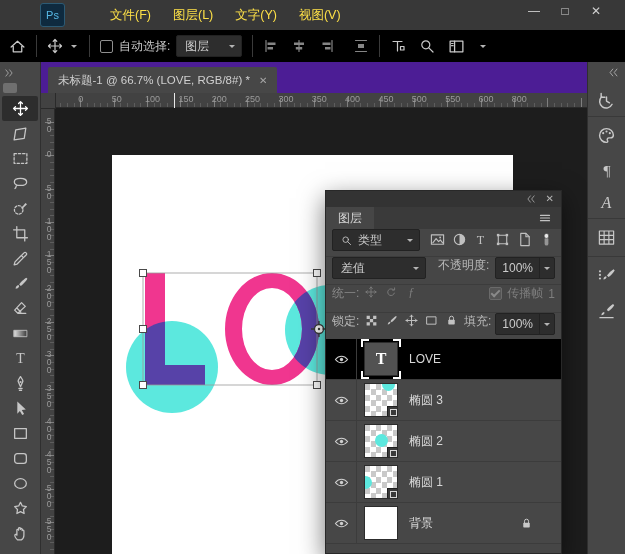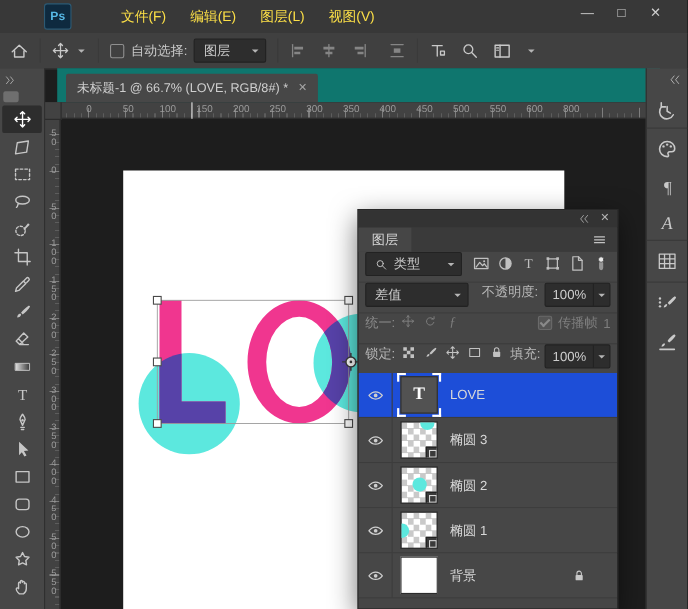--- a/index.html
+++ b/index.html
@@ -7,29 +7,29 @@
     position:relative;width:625px;height:554px;overflow:hidden;
     background:#1d1d1d;font-family:"Liberation Sans","DejaVu Sans",sans-serif;
     -webkit-font-smoothing:antialiased;user-select:none;
   }
   .ic{stroke:currentColor;fill:none;stroke-width:1.2;stroke-linecap:round;stroke-linejoin:round;display:block}
 
   
   .titlebar{position:absolute;left:0;top:0;width:625px;height:30px;background:#383838;
     border-bottom:1px solid #2b2b2b;display:flex;align-items:center}
   .pslogo{width:23px;height:22px;margin-left:40px;border-radius:3px;background:var(--logo_bg);
-    color:var(--logo_blue);border:1px solid #2c5a74;font-size:11px;font-weight:bold;
+    color:var(--logo_blue);border:1px solid #2c5a74;font-size:11px;font-weight:normal;
     display:flex;align-items:center;justify-content:center}
   .menus{display:flex;margin-left:34px}
   .menus span{padding:0 11px;font-size:12.5px;color:#fde047;line-height:30px;white-space:nowrap}
   .winbtns{position:absolute;right:22px;top:1px;display:flex;gap:17px;color:#cfcfcf;font-size:12px}
   .winbtns span{width:14px;text-align:center;line-height:20px}
 
   
-  .optbar{position:absolute;left:0;top:30px;width:625px;height:32px;background:#404040;
+  .optbar{position:absolute;left:0;top:30px;width:625px;height:32px;background:#000000;
     border-bottom:1px solid #2e2e2e;display:flex;align-items:center;color:#c9c9c9;font-size:12px}
   .optbar .grp{display:flex;align-items:center;gap:6px;padding:0 8px}
   .vsep{width:1px;height:22px;background:#3a3a3a;margin:0 2px}
   .cb{width:13px;height:13px;border:1px solid #8f8f8f;border-radius:2px;box-sizing:border-box;background:transparent}
   .cb.checked{background:var(--accent);border-color:var(--accent)}
   .cb.checked::after{content:"";display:block;width:7px;height:3px;border-left:2px solid #fff;
     border-bottom:2px solid #fff;transform:rotate(-45deg);margin:2px 0 0 1px}
   .cb.dim{border-color:#6a6a6a;background:#555}
   .cb.dim::after{content:"";display:block;width:7px;height:3px;border-left:2px solid #8a8a8a;
     border-bottom:2px solid #8a8a8a;transform:rotate(-45deg);margin:2px 0 0 1px}
@@ -44,21 +44,21 @@
     border-right:1px solid #2f2f2f;display:flex;flex-direction:column;align-items:center;z-index:4}
   .tool-head{height:34px;width:100%;position:relative}
   .tool-head .exp{position:absolute;left:4px;top:6px;width:10px;height:10px;color:#b9b9b9}
   .tool-head .grip{position:absolute;left:3px;top:21px;width:14px;height:10px;background:#6f6f6f;border-radius:2px}
   .toolbtn{width:36px;height:25px;display:flex;align-items:center;justify-content:center;
     color:#c6c6c6;border-radius:2px;flex:0 0 auto}
   .toolbtn.selected{background:#2d2d2d;color:#fff}
   .toolbtn svg{width:17px;height:17px}
 
   
-  .tabbar{position:absolute;left:52px;top:62px;width:548px;height:31px;background:#0f766e;z-index:2}
+  .tabbar{position:absolute;left:40px;top:62px;width:548px;height:31px;background:#4c1d95;z-index:2}
   .doctab{position:absolute;left:8px;top:5px;height:26px;background:#474747;border-radius:2px 2px 0 0;
     display:flex;align-items:center;padding:0 10px;gap:9px}
   .doctab .ttl{font-size:11.5px;color:#cfcfcf;white-space:nowrap}
   .doctab .x{font-size:10px;color:#a6a6a6}
   .hruler{position:absolute;left:40px;top:93px;width:548px;height:15px;background:#424242;
     border-bottom:1px solid #2a2a2a;z-index:2;display:flex;padding-left:5px;box-sizing:border-box;
     background-image:
       repeating-linear-gradient(90deg,#7e7e7e 0 1px,transparent 1px 33.35px),
       repeating-linear-gradient(90deg,#5d5d5d 0 1px,transparent 1px 6.67px);
     background-size:100% 9px,100% 4px;background-position:7px 100%,7px 100%;background-repeat:no-repeat}
@@ -100,21 +100,21 @@
   .valbox{height:20px;background:#2d2d2d;border:1px solid #222;border-radius:2px;display:flex;align-items:center}
   .valbox .v{padding:0 6px;color:#ccc;min-width:30px;text-align:right}
   .valbox .chev{border-left:1px solid #222;height:100%;width:14px}
   .unifyrow{color:#8b8b8b}
   .unifyrow .uic{width:16px;height:14px;color:#7e7e7e;display:flex;align-items:center;justify-content:center}
   .unifyrow .right{margin-left:auto;display:flex;align-items:center;gap:5px;color:#7e7e7e}
   .lockrow .lic{width:17px;height:15px;color:#c2c2c2;display:flex;align-items:center;justify-content:center}
   .lockrow .lic svg{width:13px;height:13px}
   .lrows{position:absolute;left:0;top:148px;right:0;bottom:0;overflow:hidden}
   .lrow{height:40px;display:flex;align-items:center;background:#474747;border-bottom:1px solid #3c3c3c;position:relative}
-  .lrow.selected{background:#1d4ed8}
+  .lrow.selected{background:#000000}
   .eyecell{width:30px;height:40px;display:flex;align-items:center;justify-content:center;
     border-right:1px solid #3c3c3c;color:#cfcfcf;flex:0 0 auto}
   .eyecell svg{width:15px;height:15px}
   .thumb{position:relative;width:34px;height:34px;margin-left:7px;flex:0 0 auto;box-sizing:border-box;
     border:1px solid #2c2c2c;overflow:visible;background:#fff}
   .kind-shape1 .thumb,.kind-shape2 .thumb,.kind-shape3 .thumb{
     background:repeating-conic-gradient(#fff 0 25%,#c9c9c9 0 50%);background-size:11px 11px;overflow:hidden}
   .kind-text .thumb{background:#525252;display:flex;align-items:center;justify-content:center;overflow:visible}
   .tglyph{display:none;color:#fff;font-size:16px;font-weight:bold;font-family:"Liberation Serif",serif}
   .kind-text .tglyph{display:block}
@@ -327,22 +327,22 @@
         <path d="M2.5 2.5h11M2.5 13.5h11"></path>
         <rect x="5" y="6" width="6" height="4" fill="currentColor" stroke="none"></rect>
       </symbol>
   </defs>
 </svg>
 
 <div class="titlebar">
   <div class="pslogo">Ps</div>
   <div class="menus">
     <span>文件(F)</span>
-      <span>编辑(E)</span>
       <span>图层(L)</span>
+      <span>文字(Y)</span>
       <span>视图(V)</span>
   </div>
   <div class="winbtns">
     <span>—</span>
     <span>□</span>
     <span>✕</span>
   </div>
 </div>
 
 <div class="optbar">

